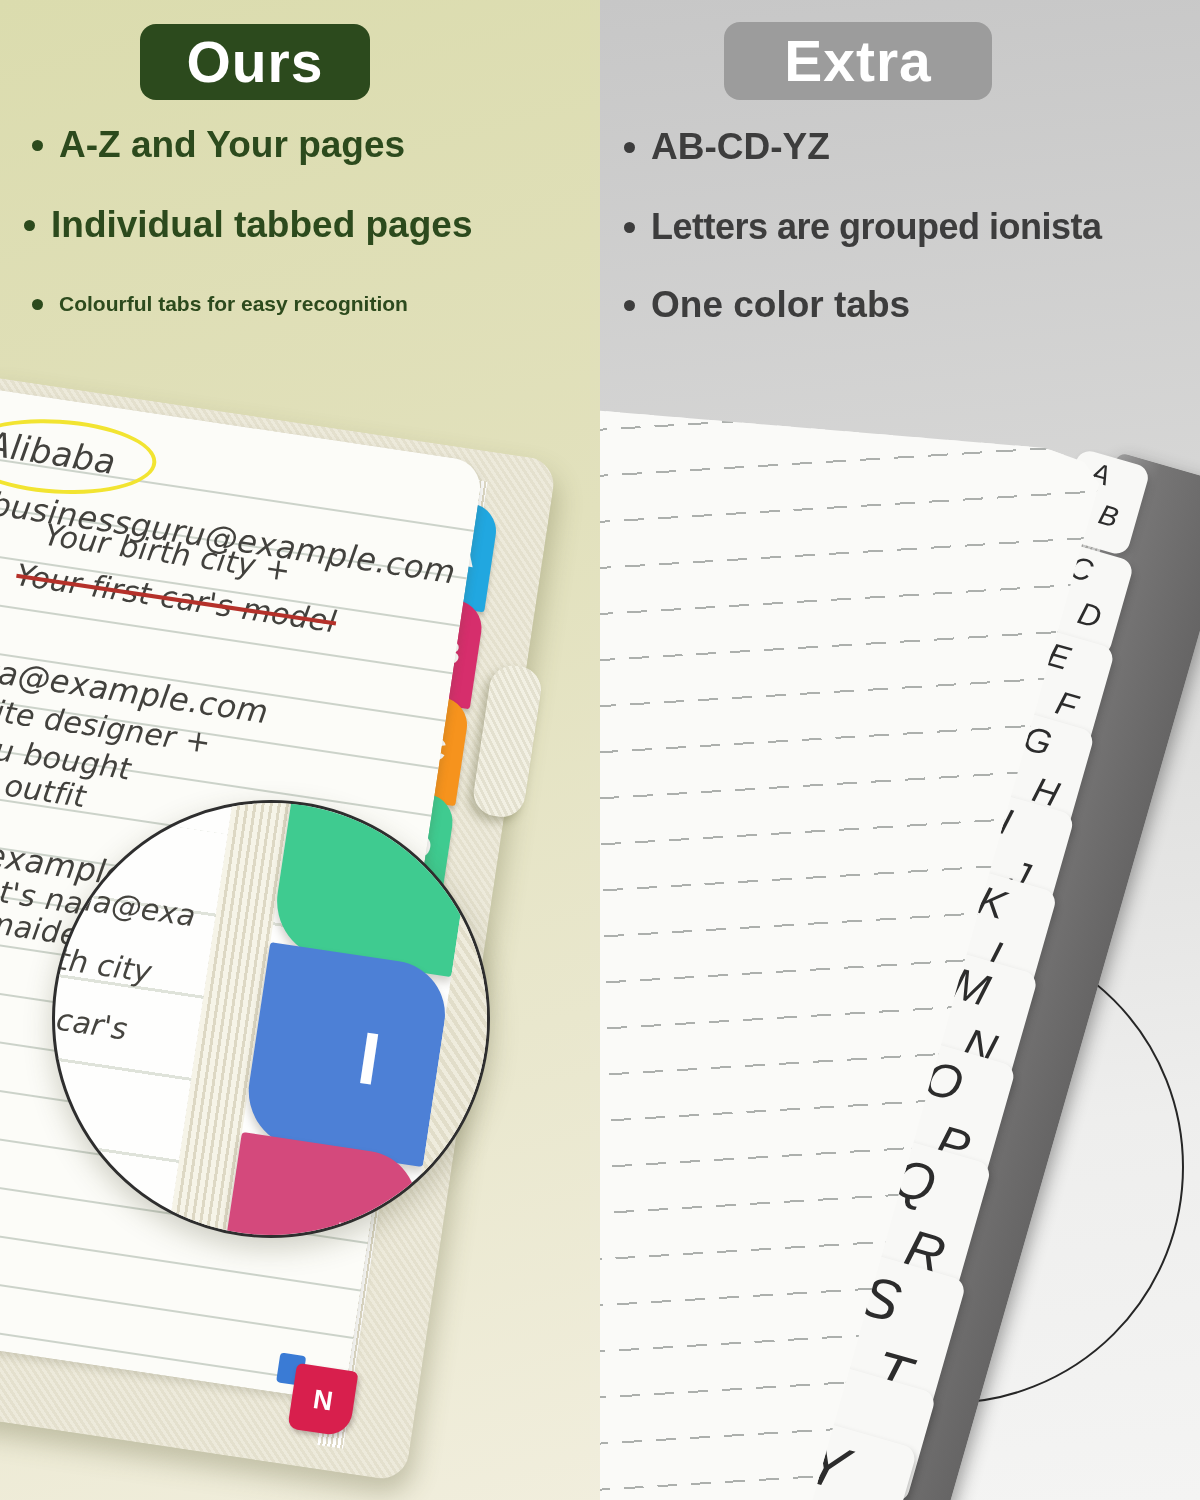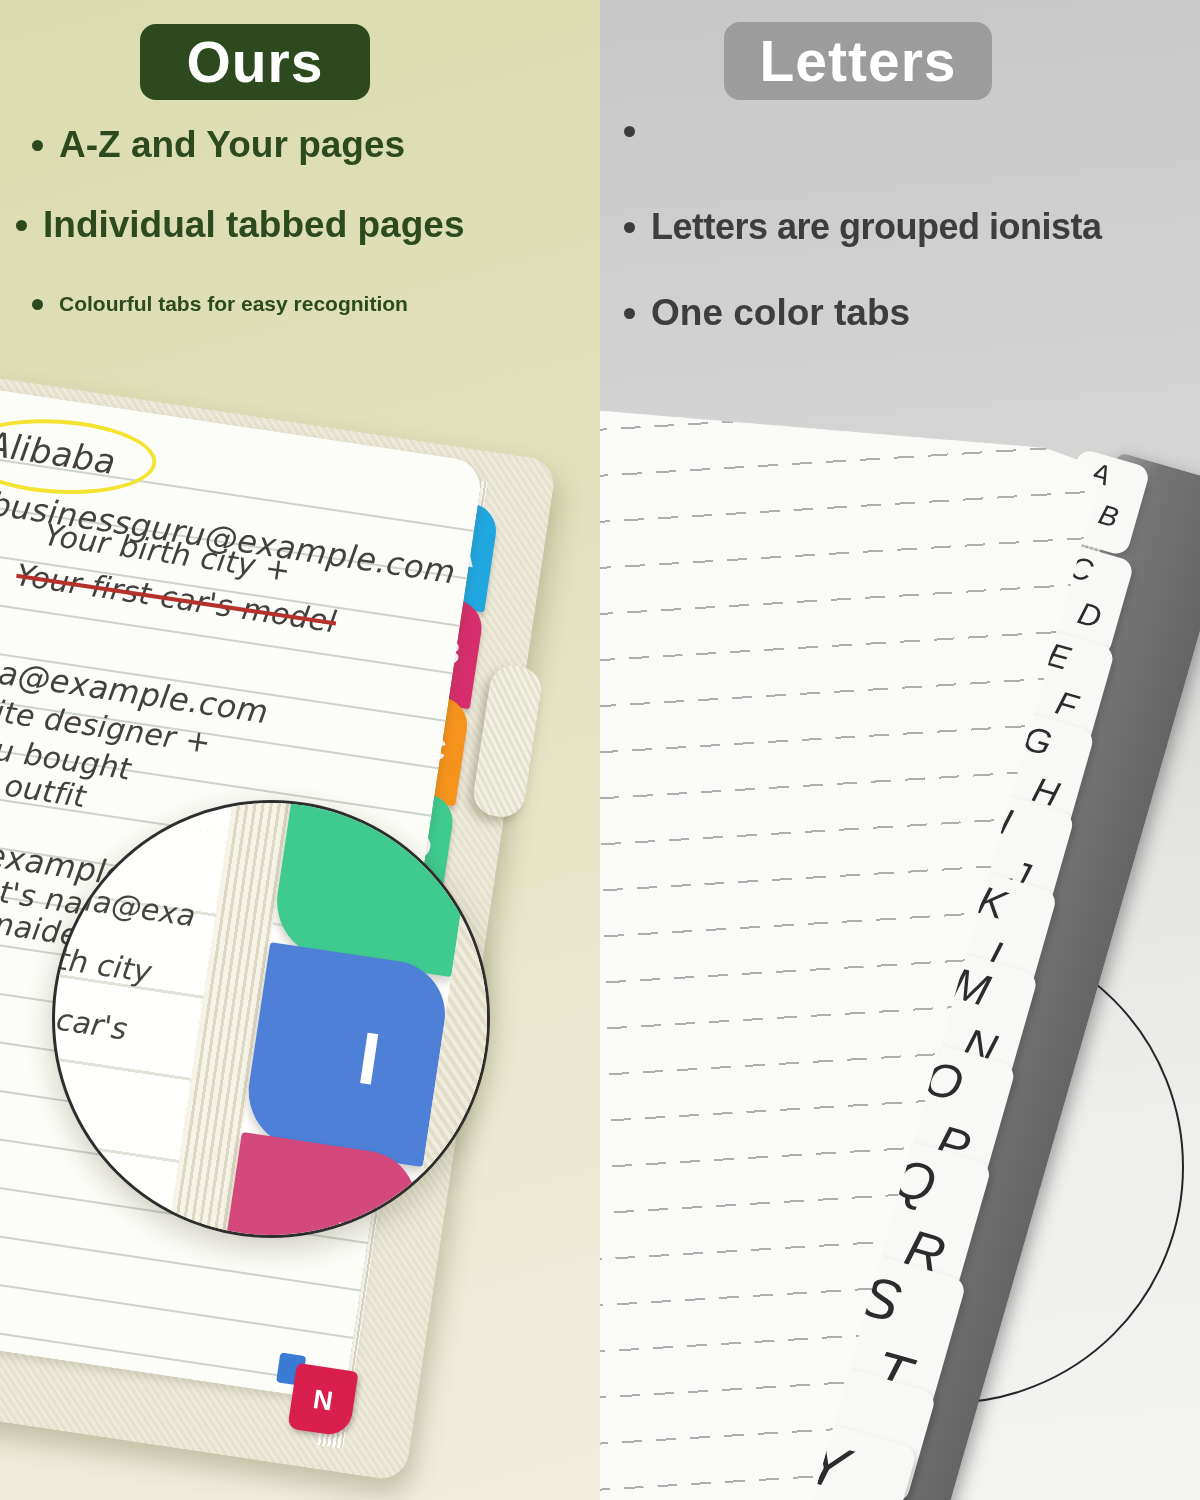--- a/index.html
+++ b/index.html
@@ -16,25 +16,25 @@
   .pill-others{left:124px;top:22px;width:268px;height:78px;}
 
   
   .bullet{position:absolute;display:flex;align-items:center;font-weight:bold;white-space:nowrap;}
   .bullet .dot{width:11px;height:11px;border-radius:50%;margin-right:16px;flex:0 0 auto;}
   .col-left .bullet{color:#2c4a1d;}
   .col-left .dot{background:#2c4a1d;}
   .col-right .bullet{color:#3d3d3d;}
   .col-right .dot{background:#3d3d3d;}
   .b-l1{left:32px;top:124px;font-size:37px;}
-  .b-l2{left:16px;top:204px;font-size:37px;}
+  .b-l2{left:24px;top:204px;font-size:37px;}
   .b-l3{left:32px;top:292px;font-size:21px;}
   .b-r1{left:24px;top:126px;font-size:37px;}
   .b-r2{left:24px;top:206px;font-size:36px;letter-spacing:-.5px;}
-  .b-r3{left:24px;top:292px;font-size:37px;}
+  .b-r3{left:24px;top:284px;font-size:37px;}
 
   
   .lnb{position:absolute;left:-60px;top:400px;width:690px;height:1130px;
        transform:rotate(8.5deg);transform-origin:120px 60px;}
   .lnb-cover{position:absolute;left:18px;top:-12px;width:594px;height:1032px;border-radius:28px;
        background:repeating-linear-gradient(48deg,rgba(205,199,172,.28) 0 3px,rgba(255,255,255,0) 3px 6px),#edeadb;
        box-shadow:6px 14px 26px rgba(90,88,50,.30);}
   .lnb-loop{position:absolute;left:578px;top:196px;width:52px;height:152px;border-radius:24px;
        background:repeating-linear-gradient(55deg,rgba(200,195,170,.35) 0 3px,rgba(255,255,255,0) 3px 6px),#f2f0e3;
        box-shadow:-4px 6px 10px rgba(90,88,50,.35);}
@@ -196,24 +196,25 @@
         <div class="mtab mtab-j" style="background-color: rgb(212, 73, 124);">
             <span>J</span>
           </div>
 
         <div class="mag-cover"></div>
       </div>
     </div>
   </section>
 
   <section class="col col-right">
-    <div class="pill pill-others" style="background-color: rgb(156, 156, 156);">Letters</div>
+    <div class="pill pill-others" style="background-color: rgb(156, 156, 156);">Extra</div>
 
     <div class="bullet b-r1">
       <span class="dot"></span>
+      <span>AB-CD-YZ</span>
     </div>
     <div class="bullet b-r2">
       <span class="dot"></span>
       <span>Letters are grouped ionista</span>
     </div>
     <div class="bullet b-r3">
       <span class="dot"></span>
       <span>One color tabs</span>
     </div>
 

